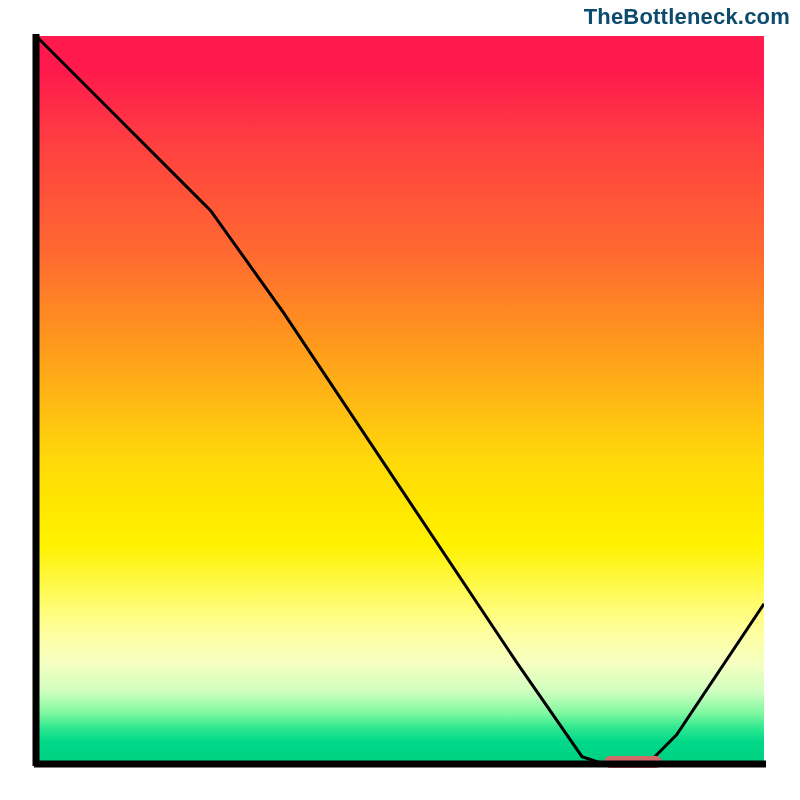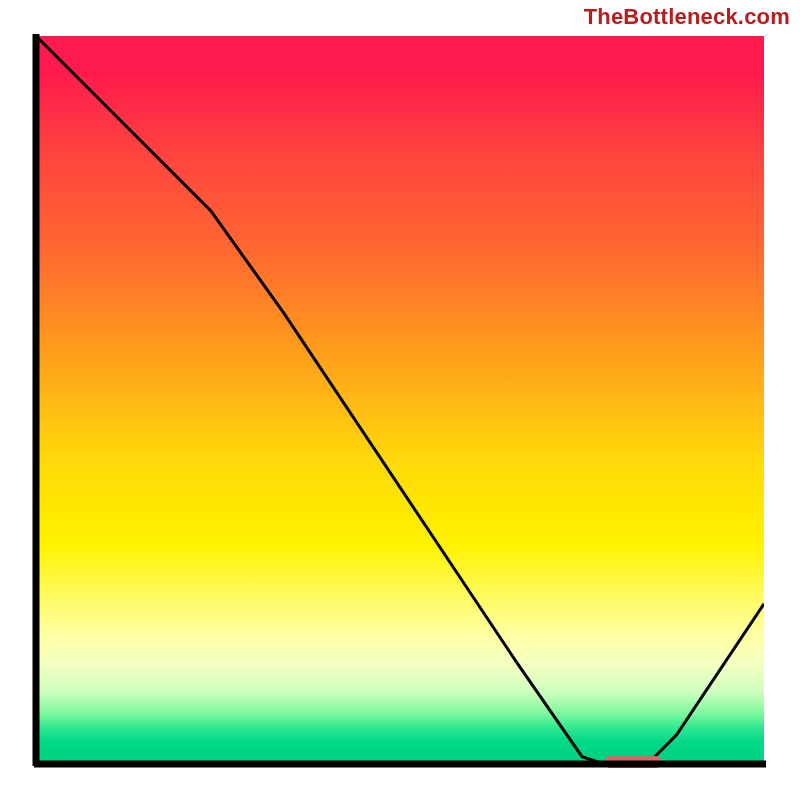--- a/index.html
+++ b/index.html
@@ -53,21 +53,21 @@
     width: 728px;
     height: 728px;
   }
   .watermark {
     position: absolute;
     top: 4px;
     right: 10px;
     font-family: Arial, Helvetica, sans-serif;
     font-size: 22px;
     font-weight: bold;
-    color: #b91c1c;
+    color: #0c4a6e;
     letter-spacing: 0.2px;
   }
   .marker {
     position: absolute;
     height: 12px;
     border-radius: 6px;
     background: #d36a6a;
   }
 </style>
 </head>

